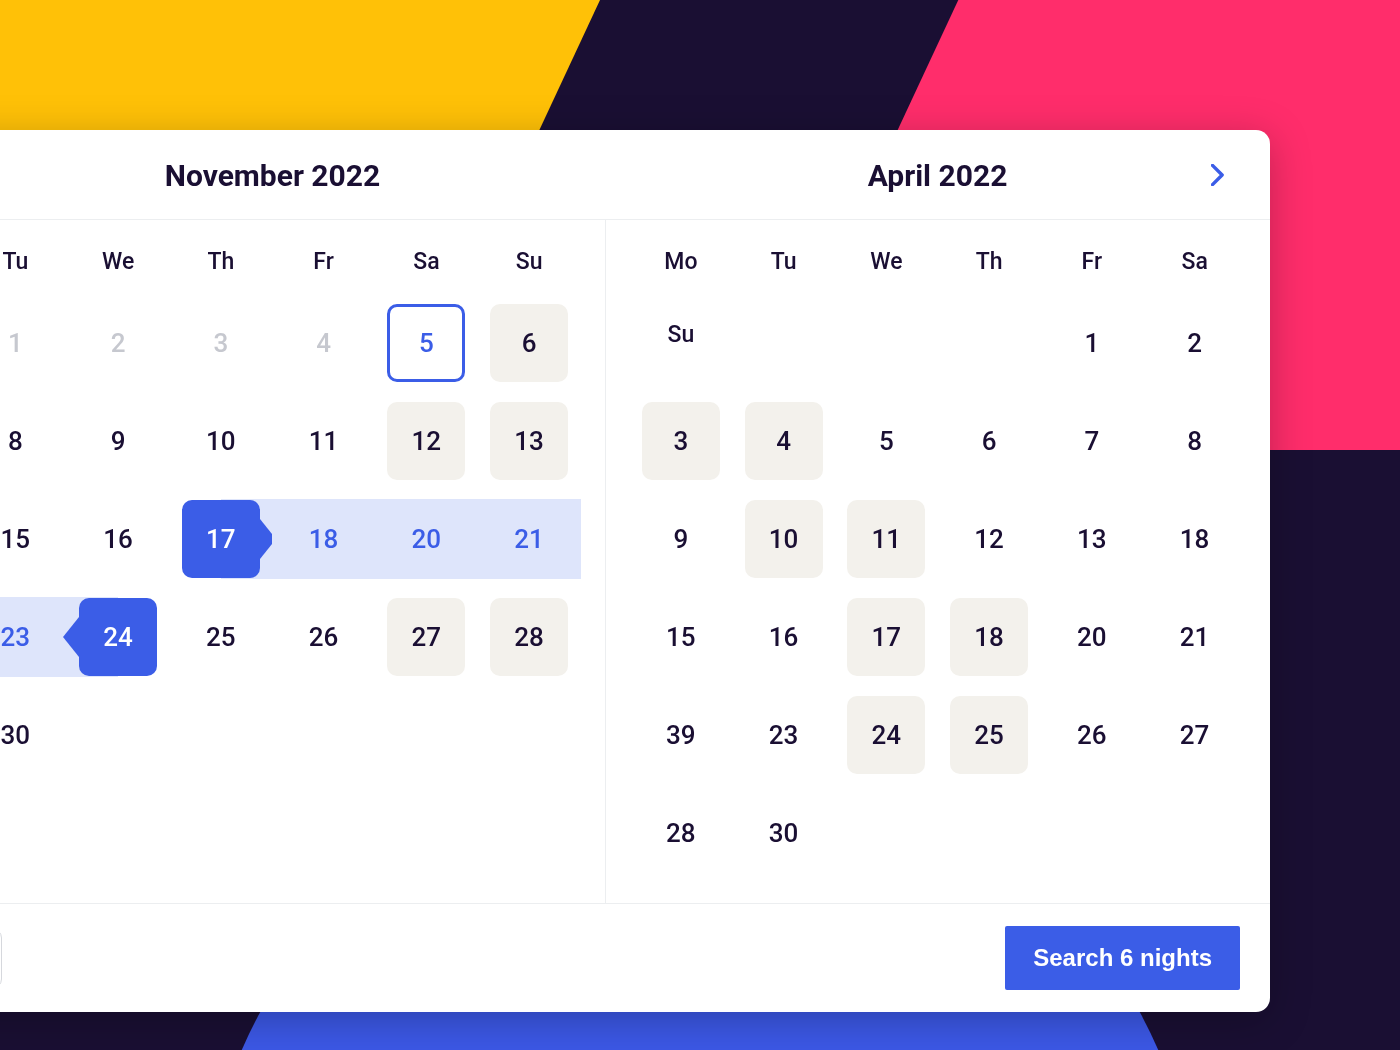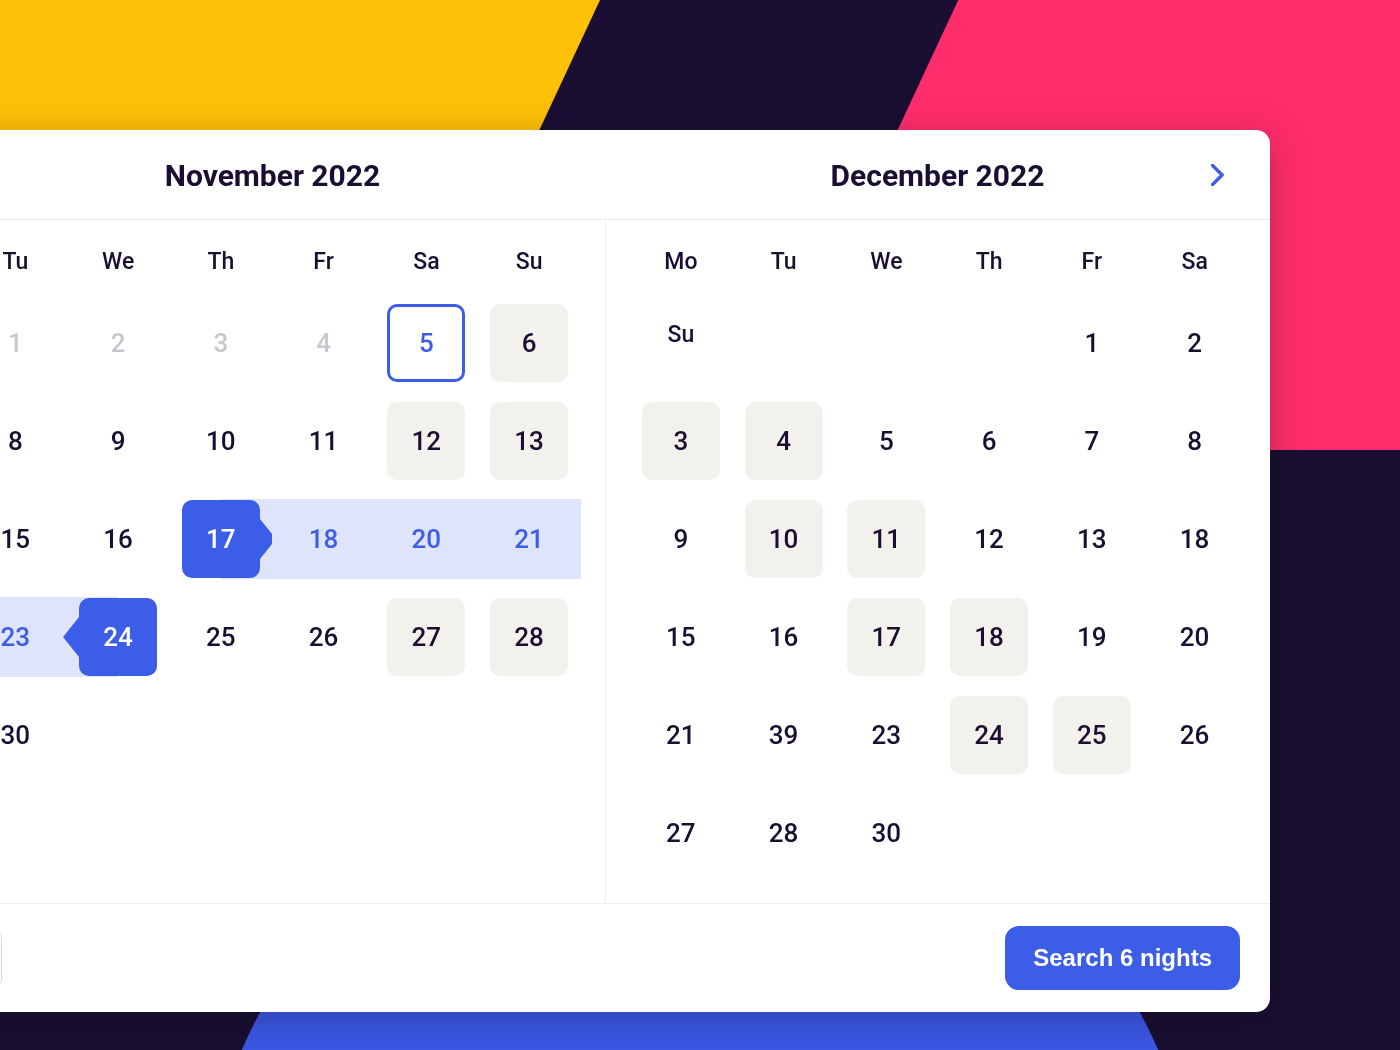--- a/index.html
+++ b/index.html
@@ -165,37 +165,37 @@
     background: #fff;
     cursor: pointer;
     margin-left: -60px;
   }
   .search-btn {
     background: #3b5de7;
     color: #fff;
     font-size: 24px;
     font-weight: 600;
     border: none;
-    border-radius: 14px;
+    border-radius: 2px;
     padding: 18px 28px;
     cursor: pointer;
   }
 </style>
 </head>
 <body>
 
 <div class="bg-yellow"></div>
 <div class="bg-pink"></div>
 <div class="bg-circle"></div>
 
 <div class="card">
 
   <div class="card-header">
     <div class="month-header">November 2022</div>
-    <div class="month-header">December 2022</div>
+    <div class="month-header">April 2022</div>
     <div class="next-btn" aria-label="Next month">
       <svg viewBox="0 0 10 16">
         <path d="M1 1 L8 8 L1 15" fill="none" stroke="#3b5de7" stroke-width="2.5" stroke-linecap="round" stroke-linejoin="round"></path>
       </svg>
     </div>
   </div>
 
   <div class="calendars">
 
     <div class="calendar left">
@@ -358,23 +358,20 @@
             <div class="day">16</div>
           </div>
         <div class="cell">
             <div class="day weekend">17</div>
           </div>
         <div class="cell">
             <div class="day weekend">18</div>
           </div>
 
         <div class="cell">
-            <div class="day">19</div>
-          </div>
-        <div class="cell">
             <div class="day">20</div>
           </div>
         <div class="cell">
             <div class="day">21</div>
           </div>
         <div class="cell">
             <div class="day">39</div>
           </div>
         <div class="cell">
             <div class="day">23</div>

